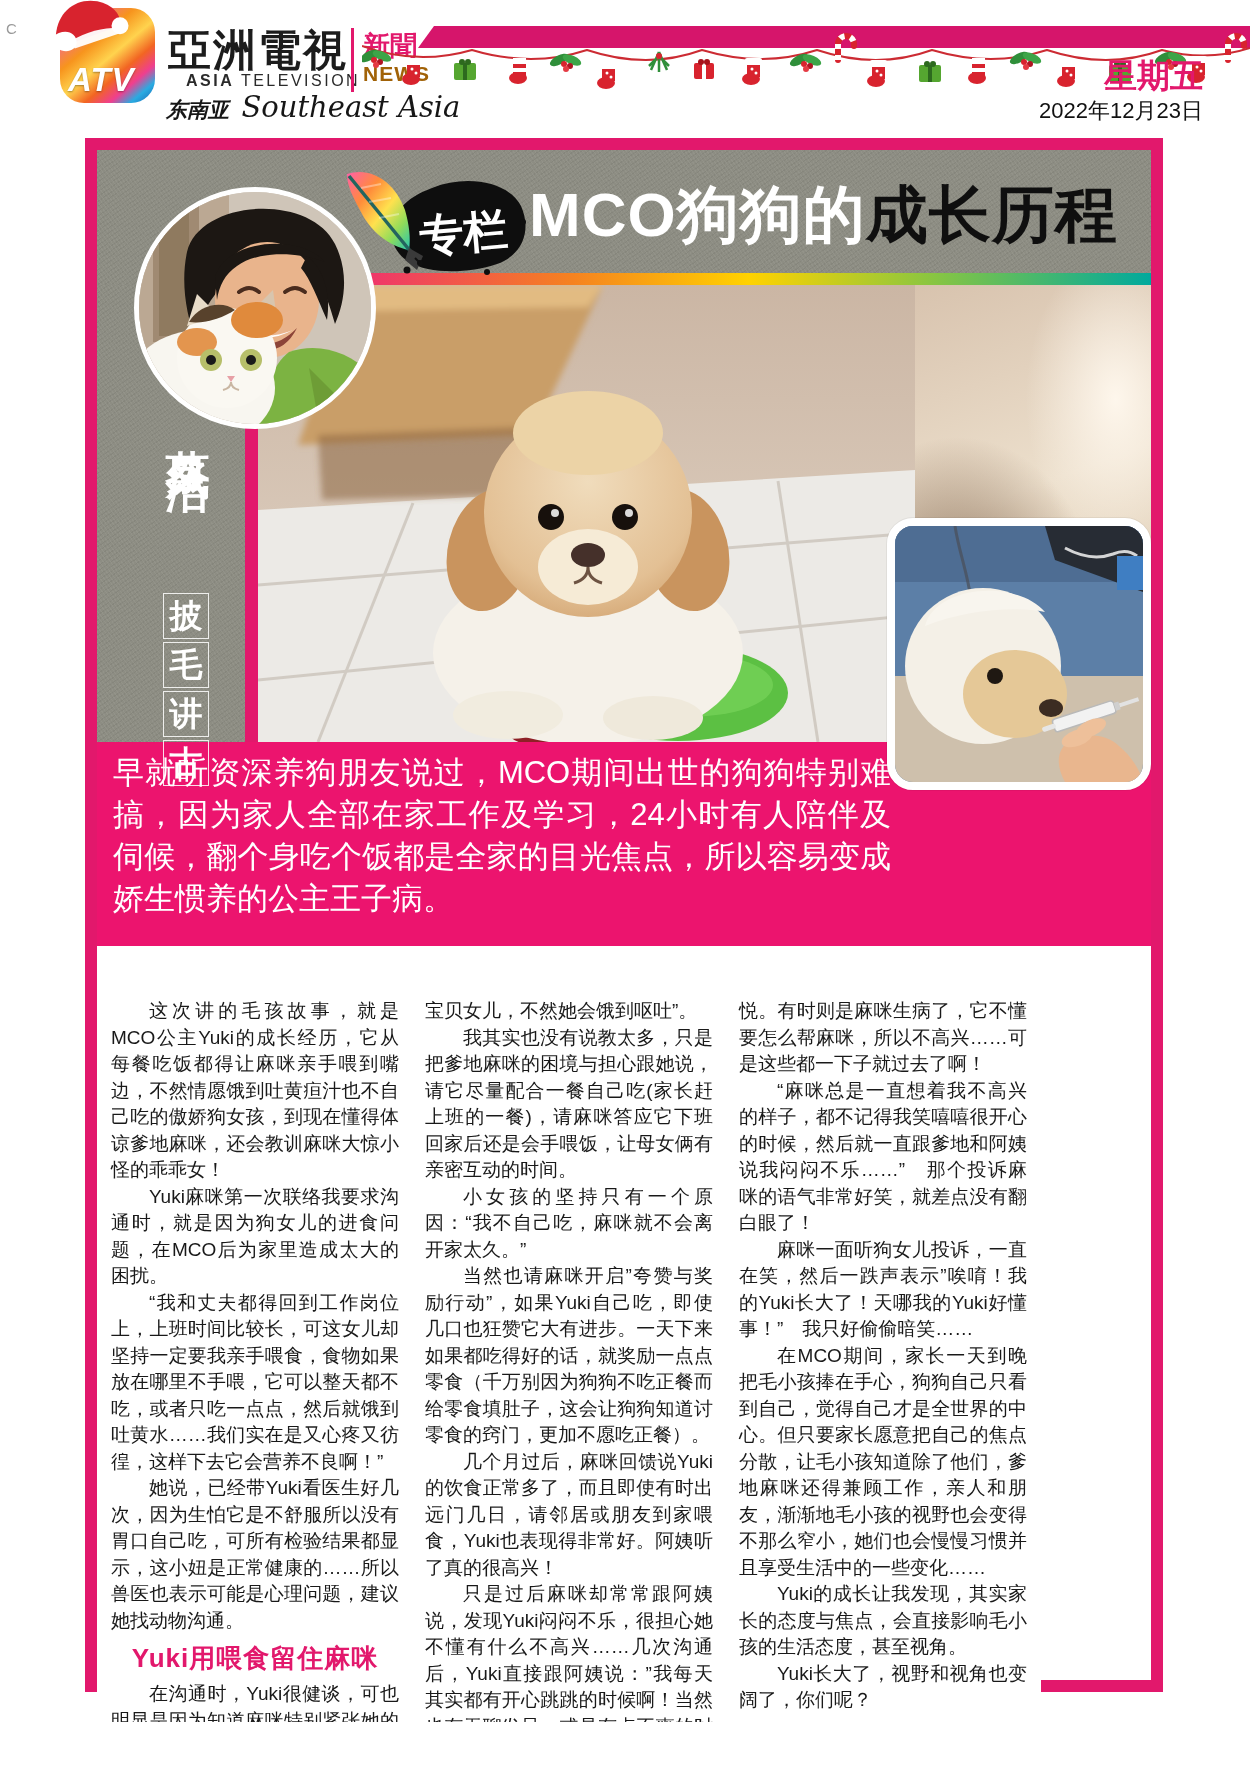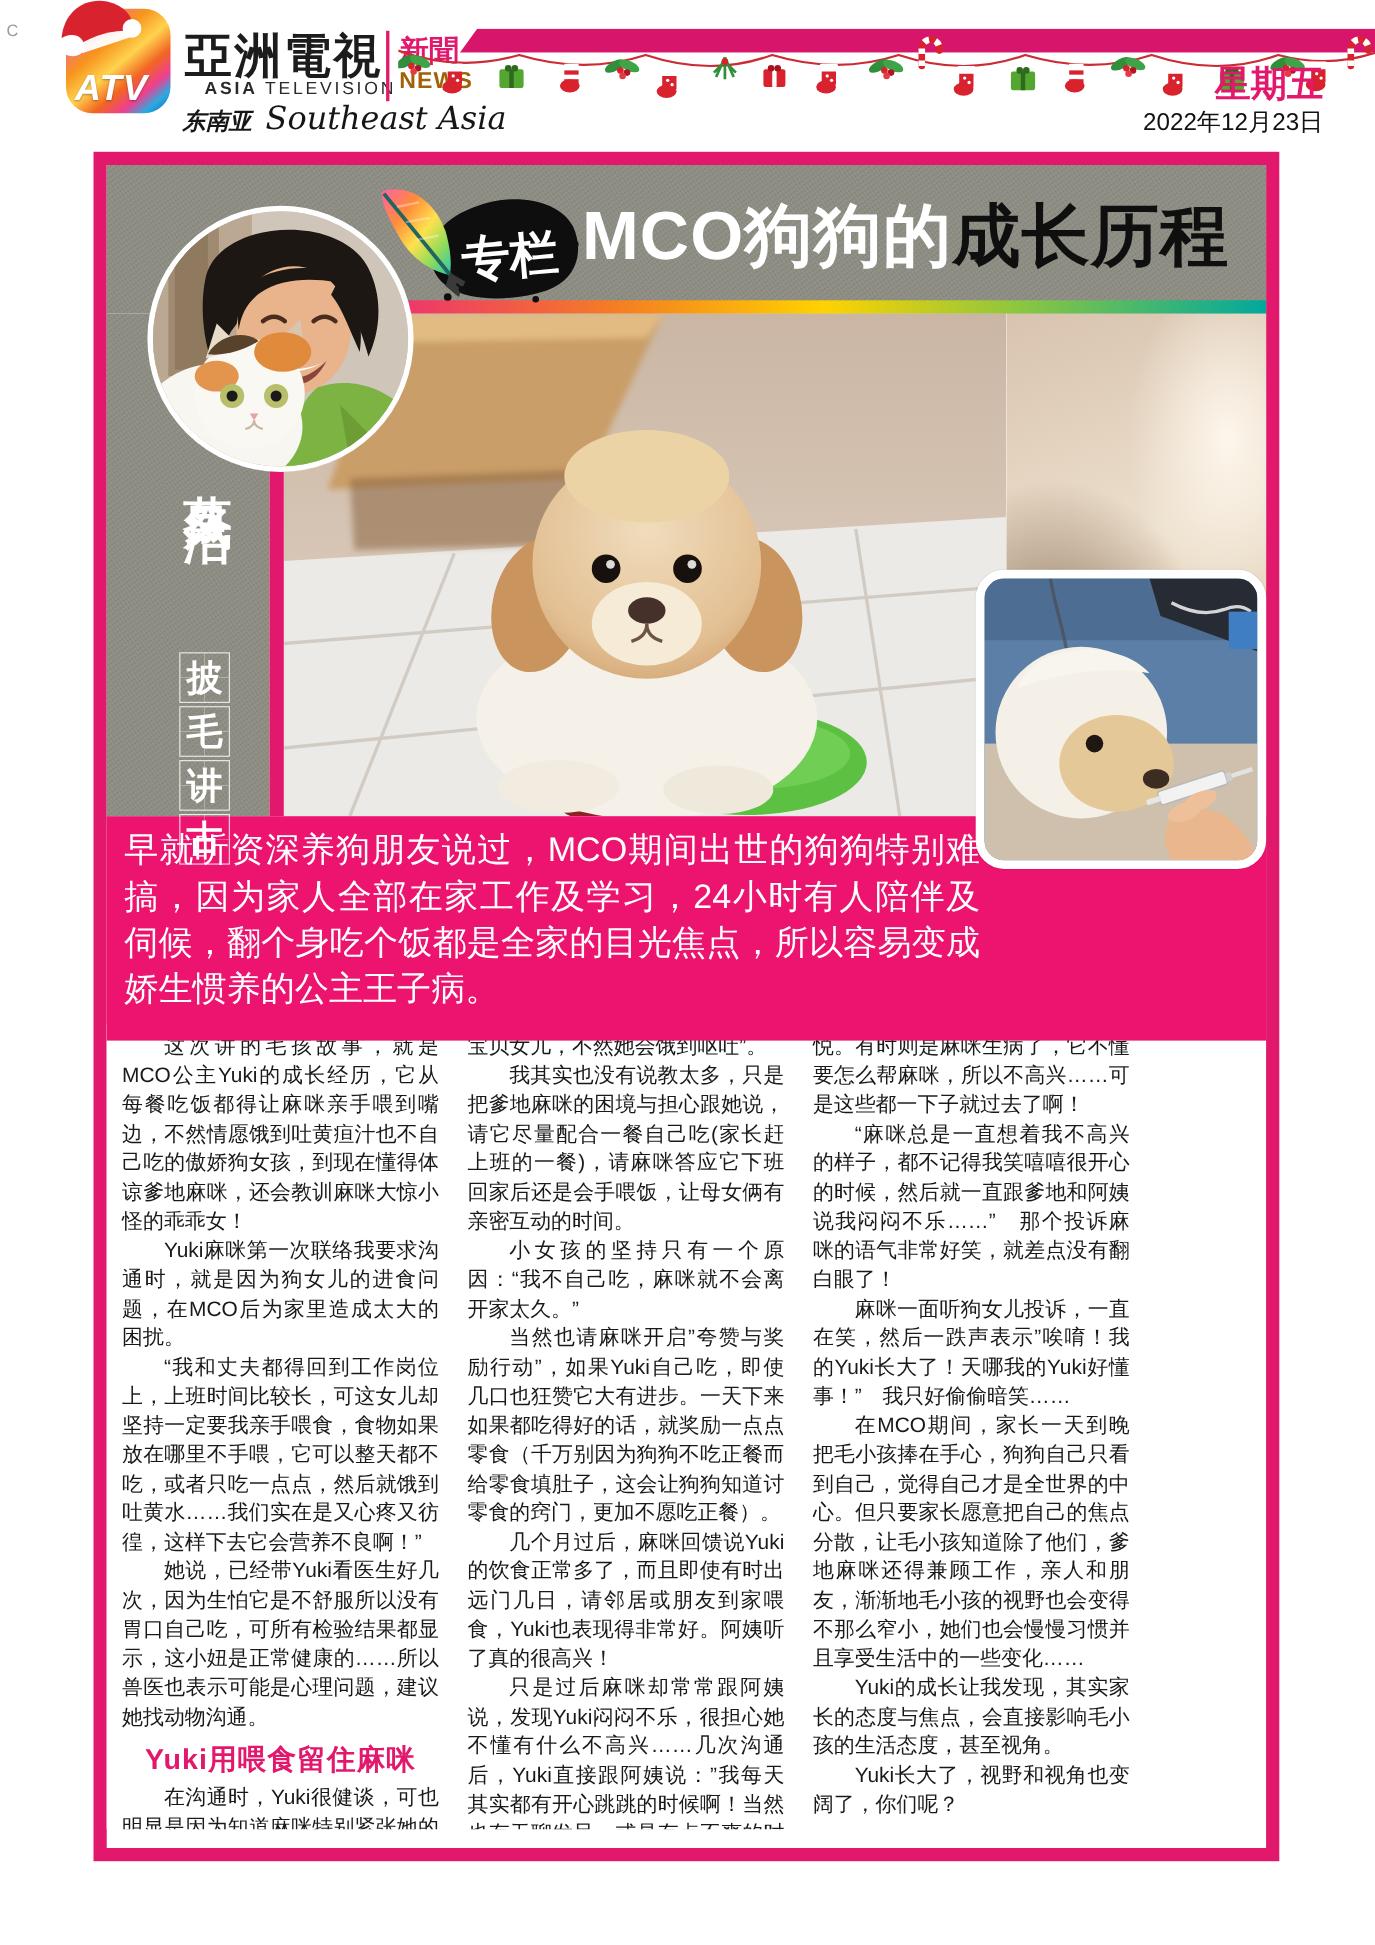--- a/index.html
+++ b/index.html
@@ -76,21 +76,21 @@
       linear-gradient(160deg,#d8c3ae 0%,#ecdfcc 45%,#dcc8af 100%);}
   .photo-rounded{left:790px;top:368px;width:248px;height:256px;border:8px solid #fff;border-radius:26px;
     overflow:hidden;z-index:7;background:#5c7fa7;box-shadow:0 0 0 1px rgba(0,0,0,.05);}
   .photo-rounded svg{display:block;width:100%;height:100%;}
 
   .intro-box{left:0;top:592px;width:1054px;height:204px;background:#ec146e;z-index:4;}
   .intro-text{position:absolute;left:16px;top:10px;width:778px;color:#fff;
     font-size:31px;line-height:42px;font-weight:500;text-align:justify;}
 
   
-  .article{left:0;top:781px;width:944px;height:732px;background:#fff;display:flex;gap:26px;
+  .article{left:0;top:840px;width:944px;height:732px;background:#fff;display:flex;gap:26px;
     padding:8px 14px 0 14px;box-sizing:border-box;overflow:hidden;}
   .col{flex:1 1 0;min-width:0;}
   .bp{margin:0;font-size:19px;line-height:26.5px;color:#191919;text-align:justify;}
   .ind{text-indent:2em;}
   .colhead{margin:7px 0 5px 0;text-align:center;color:#e2186c;font-size:26px;font-weight:800;letter-spacing:1px;}
   .disclaimer{margin-top:14px;background:#000;color:#fff;display:flex;align-items:center;gap:8px;
     padding:8px 8px 8px 24px;clip-path:polygon(16px 0,100% 0,100% 100%,16px 100%,0 50%);}
   .note-badge{min-width:24px;height:24px;border-radius:50%;background:#fff;color:#000;
     display:flex;align-items:center;justify-content:center;font-size:16px;font-weight:900;}
   .note-text{font-size:14.5px;font-weight:700;letter-spacing:.5px;white-space:nowrap;}

